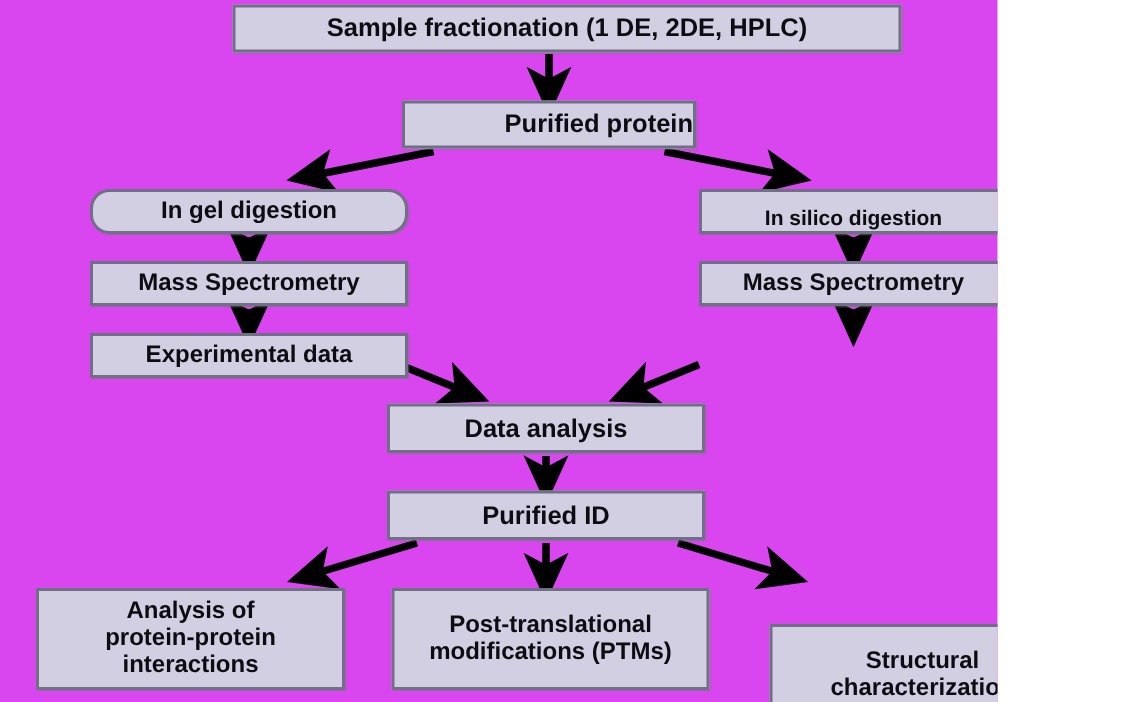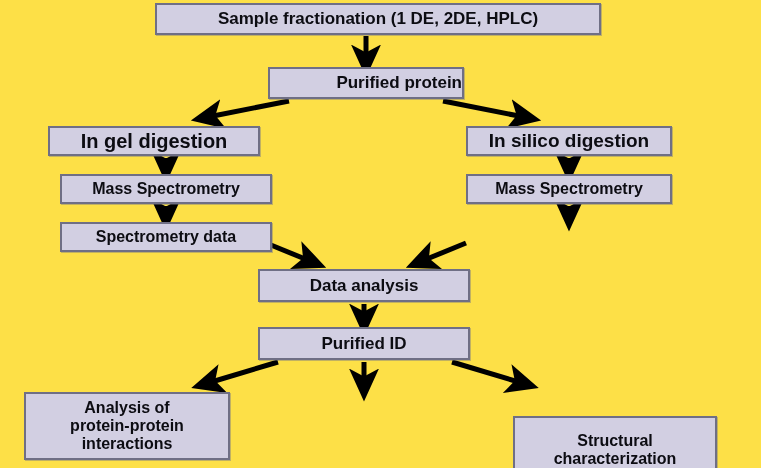--- a/index.html
+++ b/index.html
@@ -5,24 +5,25 @@
   html, body {
     margin: 0;
     padding: 0;
     background: #ffffff;
   }
   body {
     font-family: "Liberation Sans", sans-serif;
   }
   #canvas {
     position: relative;
-    width: 761px;
+    width: 646px;
     height: 468px;
-    background: #fde047;
+    background: #d946ef;
     overflow: hidden;
+    padding-left: 19px;
   }
   #svg-arrows {
     position: absolute;
     left: 0;
     top: 0;
     width: 761px;
     height: 468px;
     pointer-events: none;
   }
   .node {
@@ -44,25 +45,25 @@
   .node-label {
     display: block;
     width: 100%;
     white-space: pre-line;
   }
 
   
   .n-sample      { left:155px; top:3px;   width:446px; height:32px; font-size:17px; }
   .n-purified    { left:268px; top:67px;  width:196px; height:32px; font-size:17px;text-align:right; }
 
-  .n-ingel       { left:48px;  top:126px; width:212px; height:30px; font-size:20px; }
+  .n-ingel       { left:60px;  top:126px; width:212px; height:30px; font-size:16px;border-radius:13px; }
   .n-msleft      { left:60px;  top:174px; width:212px; height:30px; font-size:16px; }
   .n-expdata     { left:60px;  top:222px; width:212px; height:30px; font-size:16px; }
 
-  .n-insilico    { left:466px; top:126px; width:206px; height:30px; font-size:19px; }
+  .n-insilico    { left:466px; top:126px; width:206px; height:30px; font-size:14px;align-items:flex-end; }
   .n-msright     { left:466px; top:174px; width:206px; height:30px; font-size:16px; }
   .n-theodata    { left:466px; top:222px; width:206px; height:30px; font-size:16px; }
 
   .n-dataanal    { left:258px; top:269px; width:212px; height:33px; font-size:17px; }
   .n-proteinid   { left:258px; top:327px; width:212px; height:33px; font-size:17px; }
 
   .n-ppi         { left:24px;  top:392px; width:206px; height:68px; font-size:16px; }
   .n-ptm         { left:261px; top:392px; width:212px; height:68px; font-size:16px; }
   .n-struct      { left:513px; top:416px; width:204px; height:68px; font-size:16px; }
 </style>
@@ -115,21 +116,21 @@
 
   <div class="node n-ingel">
     <span class="node-label">In gel digestion</span>
   </div>
 
   <div class="node n-msleft">
     <span class="node-label">Mass Spectrometry</span>
   </div>
 
   <div class="node n-expdata">
-    <span class="node-label">Spectrometry data</span>
+    <span class="node-label">Experimental data</span>
   </div>
 
   <div class="node n-insilico">
     <span class="node-label">In silico digestion</span>
   </div>
 
   <div class="node n-msright">
     <span class="node-label">Mass Spectrometry</span>
   </div>
 
@@ -141,19 +142,23 @@
   <div class="node n-proteinid">
     <span class="node-label">Purified ID</span>
   </div>
 
   <div class="node n-ppi">
     <span class="node-label">Analysis of
 protein-protein
 interactions</span>
   </div>
 
+  <div class="node n-ptm">
+    <span class="node-label">Post-translational
+modifications (PTMs)</span>
+  </div>
 
   <div class="node n-struct">
     <span class="node-label">Structural
 characterization</span>
   </div>
 
 </div>
 
 </body></html>

